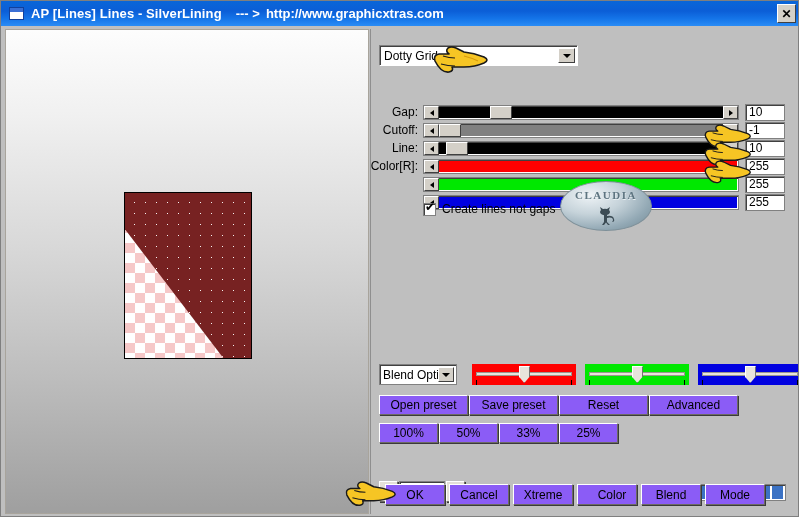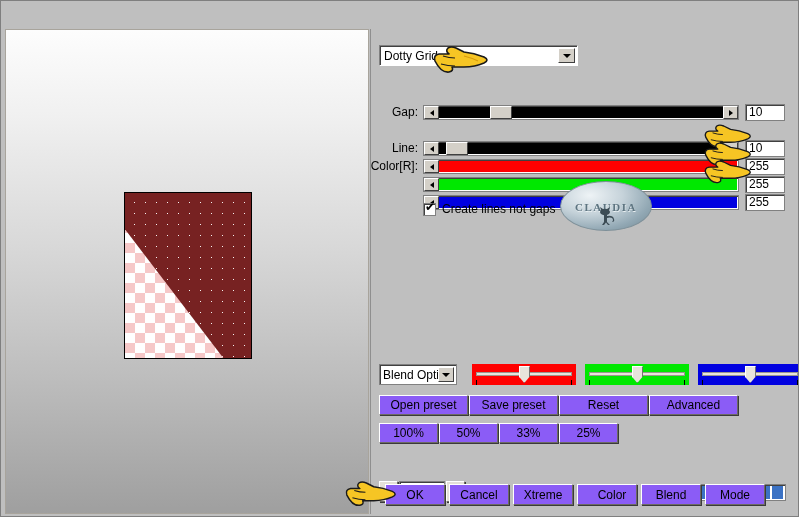--- a/index.html
+++ b/index.html
@@ -212,21 +212,21 @@
     width: 92px; height: 50px;
     border-radius: 50%;
     background:
       radial-gradient(ellipse at 32% 28%, #eef3f6 0%, #c6d3da 38%, #93a9b5 70%, #6f8793 100%);
     border: 1px solid #7e9099;
     overflow: hidden;
     display: flex; flex-direction: column;
     align-items: center; justify-content: flex-start;
   }
   #logo-text {
-    margin-top: 19px;
+    margin-top: 7px;
     font-family: "Liberation Serif", serif;
     font-size: 11px; letter-spacing: 1.5px;
     color: #5d7480; font-weight: bold;
     text-shadow: 0.5px 0.5px 0 #eaf0f3;
     text-align: right;
   }
   #logo-animal {
     position: absolute; left: 34px; top: 24px;
     width: 24px; height: 22px;
   }
@@ -323,20 +323,27 @@
   #panel-divider {
     position: absolute; left: 369px; top: 28px;
     width: 1px; height: 485px; background: #8f8f8f;
   }
 </style>
 </head>
 <body>
 
 <div id="app">
 
+  <div id="titlebar">
+    <div id="title-icon"></div>
+    <span id="title-text">AP [Lines]  Lines - SilverLining</span>
+    <span id="title-sep">--- &gt;</span>
+    <span id="title-url">http://www.graphicxtras.com</span>
+    <div id="close-btn">✕</div>
+  </div>
 
   <div id="left-panel">
     <div id="preview-frame">
       <div id="preview-checker"></div>
       <div id="preview-diag"></div>
       <div id="preview-dots"></div>
     </div>
   </div>
 
   <div id="panel-divider"></div>
@@ -357,20 +364,33 @@
             <div class="tri-left"></div>
           </div>
         <div class="sthumb" style="left:21%;"></div>
         <div class="sbtn right">
             <div class="tri-right"></div>
           </div>
       </div>
       <div class="svalbox" style="left:322px; top:-1px;">10</div>
     </div>
 
+    <div class="srow" style="left:50px; top:94px; width:316px;">
+      <span class="slabel">Cutoff:</span>
+      <div class="strack" style="background:#808080;">
+        <div class="sbtn left">
+            <div class="tri-left"></div>
+          </div>
+        <div class="sthumb" style="left:15px;"></div>
+        <div class="sbtn right">
+            <div class="tri-right"></div>
+          </div>
+      </div>
+      <div class="svalbox" style="left:322px; top:-1px;">-1</div>
+    </div>
 
     <div class="srow" style="left:50px; top:112px; width:316px;">
       <span class="slabel">Line:</span>
       <div class="strack" style="background:#000000;">
         <div class="sbtn left">
             <div class="tri-left"></div>
           </div>
         <div class="sthumb" style="left:22px;"></div>
         <div class="sbtn right">
             <div class="tri-right"></div>

